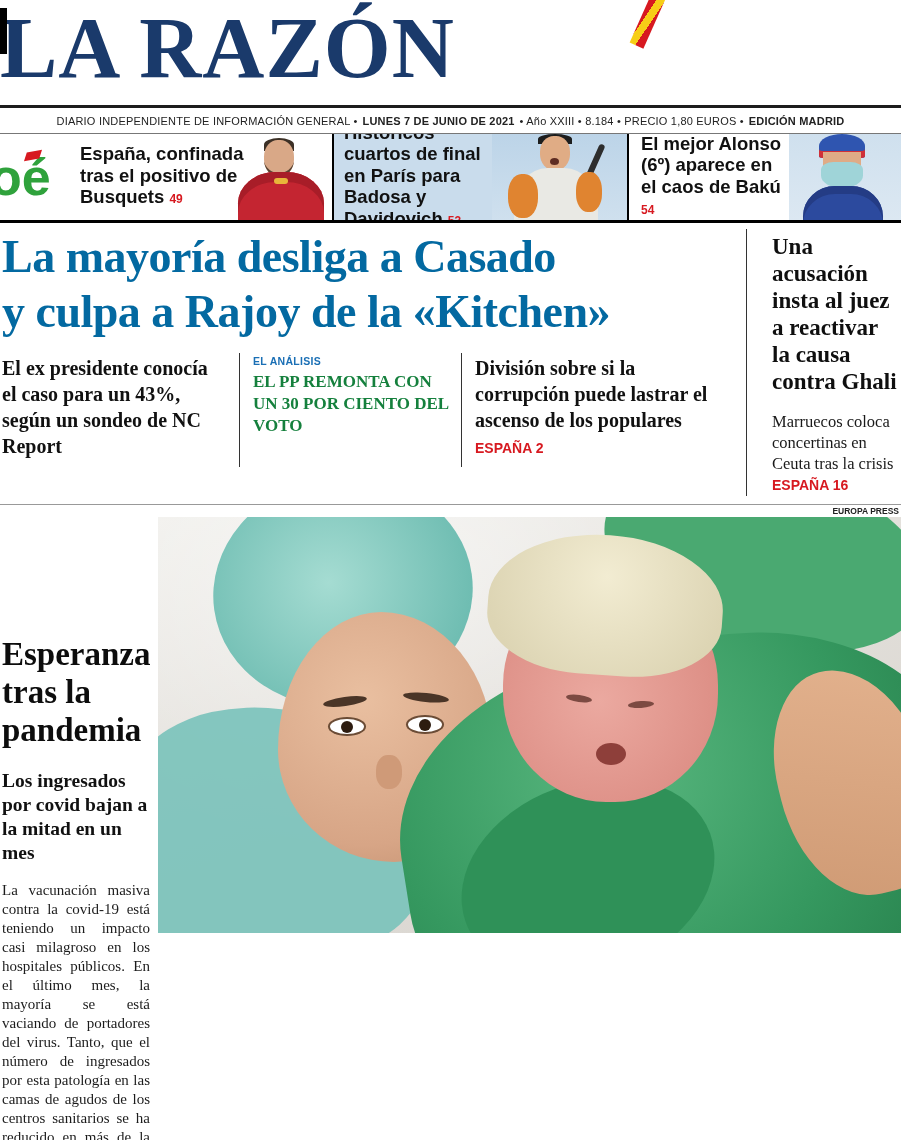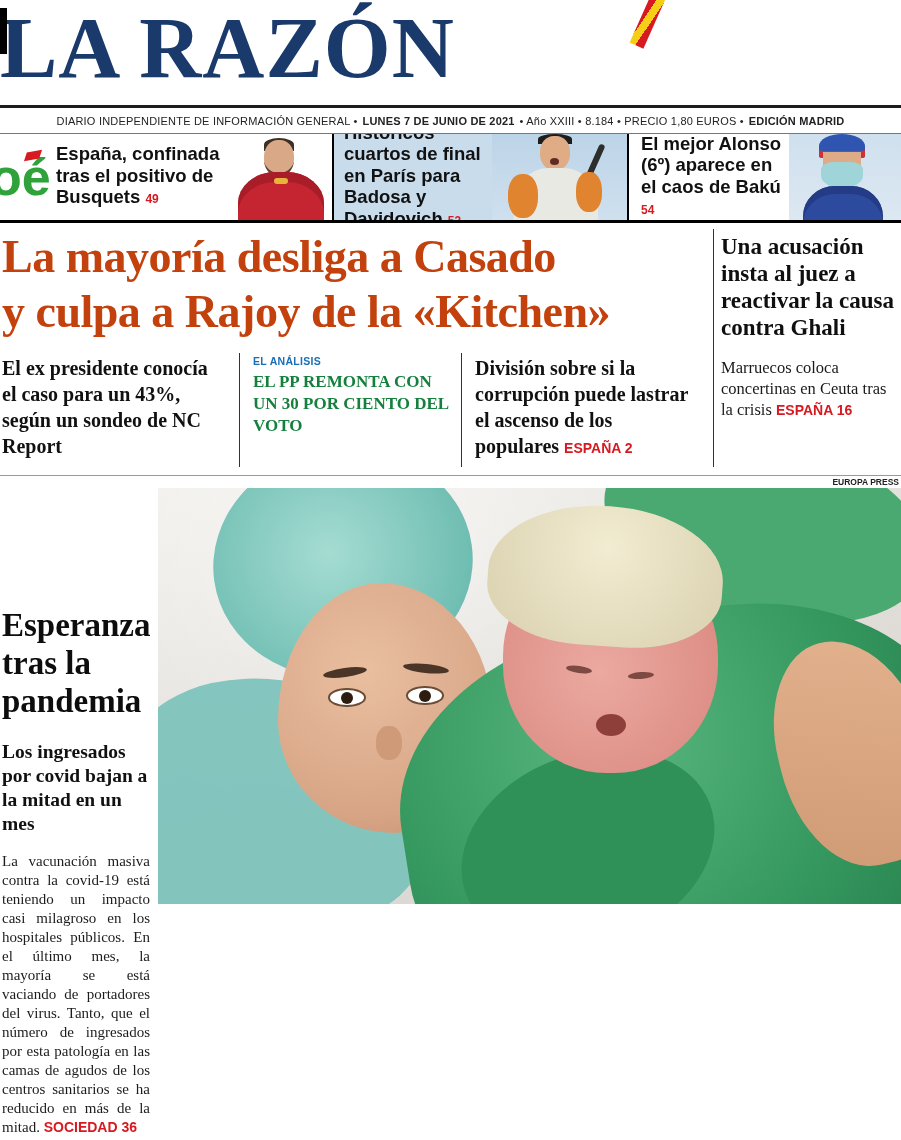--- a/index.html
+++ b/index.html
@@ -16,21 +16,21 @@
     font-family:"Liberation Sans", sans-serif; font-size:11px; color:#222; letter-spacing:.2px; }
   .dateline .b { font-weight:bold; }
 
   
   .top-strip { display:flex; height:90px; border-top:1px solid #777; border-bottom:3px solid #000; }
   .strip-cell { position:relative; overflow:hidden; display:flex; align-items:center; }
   .strip-cell + .strip-cell { border-left:2px solid #000; }
   .cell-oe   { width:332px; background:#fff; }
   .cell-tennis { width:295px; background:#c9dcec; }
   .cell-alonso { flex:1; background:#fff; }
-  .strip-headline { font-family:"Liberation Sans", sans-serif; font-weight:bold; font-size:18.5px; line-height:21.5px; color:#111; }
+  .strip-headline { font-family:"Liberation Sans", sans-serif; font-weight:bold; font-size:18.5px; line-height:21.5px; color:#111;margin-left:24px; }
   .strip-page { font-size:12px; font-weight:bold; color:#d71920; }
   .oe-logo { font-family:"Liberation Sans", sans-serif; font-weight:bold; font-size:52px; color:#2fa23c; margin-left:-10px; width:66px; line-height:80px; position:relative; }
   .oe-accent { position:absolute; right:16px; top:14px; width:14px; height:9px; background:#d71920; transform:skewX(-28deg) rotate(-12deg); }
 
   
   .mini-photo { position:absolute; right:0; top:0; bottom:0; }
   .busquets { width:102px; }
   .busquets .head { position:absolute; left:34px; top:6px; width:30px; height:36px; border-radius:46%; background:#d9a887; box-shadow:0 -4px 0 -1px #5a4433 inset; }
   .busquets .hair { position:absolute; left:34px; top:4px; width:30px; height:13px; border-radius:50% 50% 0 0; background:#3c3026; }
   .busquets .torso { position:absolute; left:8px; top:38px; width:86px; height:52px; border-radius:44% 44% 0 0/60% 60% 0 0; background:#c42531; box-shadow:0 10px 0 0 #a81d28 inset; }
@@ -45,32 +45,32 @@
   .tennisman .racket { position:absolute; left:96px; top:8px; width:6px; height:58px; background:#2d2d2d; transform:rotate(24deg); border-radius:3px; }
   .alonso { width:112px; background:linear-gradient(180deg,#cfe0ee,#dce8f2); }
   .alonso .cap { position:absolute; left:30px; top:0; width:46px; height:24px; border-radius:50% 50% 8% 8%; background:#2f55b0; box-shadow:0 -7px 0 0 #d03038 inset; }
   .alonso .face { position:absolute; left:34px; top:18px; width:38px; height:22px; background:#dfab86; }
   .alonso .mask { position:absolute; left:32px; top:28px; width:42px; height:26px; border-radius:30% 30% 48% 48%; background:#9fd4d8; }
   .alonso .torso { position:absolute; left:14px; top:52px; width:80px; height:38px; border-radius:40% 40% 0 0/80% 80% 0 0; background:#2c4a9e; box-shadow:0 8px 0 0 #243c85 inset; }
 
   
   .lead-wrap { display:flex; padding:6px 0 0 0; }
   .lead-left { flex:1; padding:0 10px 0 2px; }
-  .lead-headline { font-weight:bold; font-size:46px; line-height:55px; color:#c2410c; letter-spacing:-.5px; }
+  .lead-headline { font-weight:bold; font-size:46px; line-height:55px; color:#0369a1; letter-spacing:-.5px; }
   .lead-headline span { display:block; }
   .sub-row { display:flex; margin-top:14px; }
   .sub-col { padding:2px 12px 6px 0; }
   .sub-col + .sub-col { border-left:1.5px solid #333; padding-left:13px; }
   .sub-left { width:237px; font-size:20px; line-height:26px; font-weight:bold; color:#111; }
   .sub-mid { width:222px; }
   .kicker { font-family:"Liberation Sans", sans-serif; font-weight:bold; font-size:10.5px; color:#1a6fb5; letter-spacing:.3px; margin-bottom:4px; }
   .analysis-caps { font-size:17px; line-height:22px; font-weight:bold; color:#15803d; }
   .sub-right { flex:1; font-size:20px; line-height:26px; font-weight:bold; color:#111; }
   .inline-page { font-family:"Liberation Sans", sans-serif; font-weight:bold; font-size:14px; color:#d71920;margin-top:28px; }
-  .lead-right { width:188px; border-left:1.5px solid #333; padding:4px 2px 0 7px; }
+  .lead-right { width:155px; border-left:1.5px solid #333; padding:4px 2px 0 25px; }
   .ghali-headline { font-weight:bold; font-size:23px; line-height:27px; color:#0f0f0f; }
   .ghali-brief { margin-top:16px; font-size:16.5px; line-height:21px; color:#1a1a1a; }
   .full-rule { border-top:1px solid #999; margin-top:8px; }
   .credit-line { text-align:right; font-family:"Liberation Sans", sans-serif; font-weight:bold; font-size:8.5px; color:#222; padding:1px 2px 1px 0; }
 
   
   .main-region { display:flex; }
   .left-col { width:158px; padding:118px 8px 0 2px; }
   .esp-headline { font-weight:bold; font-size:33px; line-height:38px; color:#0d0d0d; }
   .esp-sub { margin-top:20px; font-weight:bold; font-size:19.5px; line-height:24px; color:#111; }

